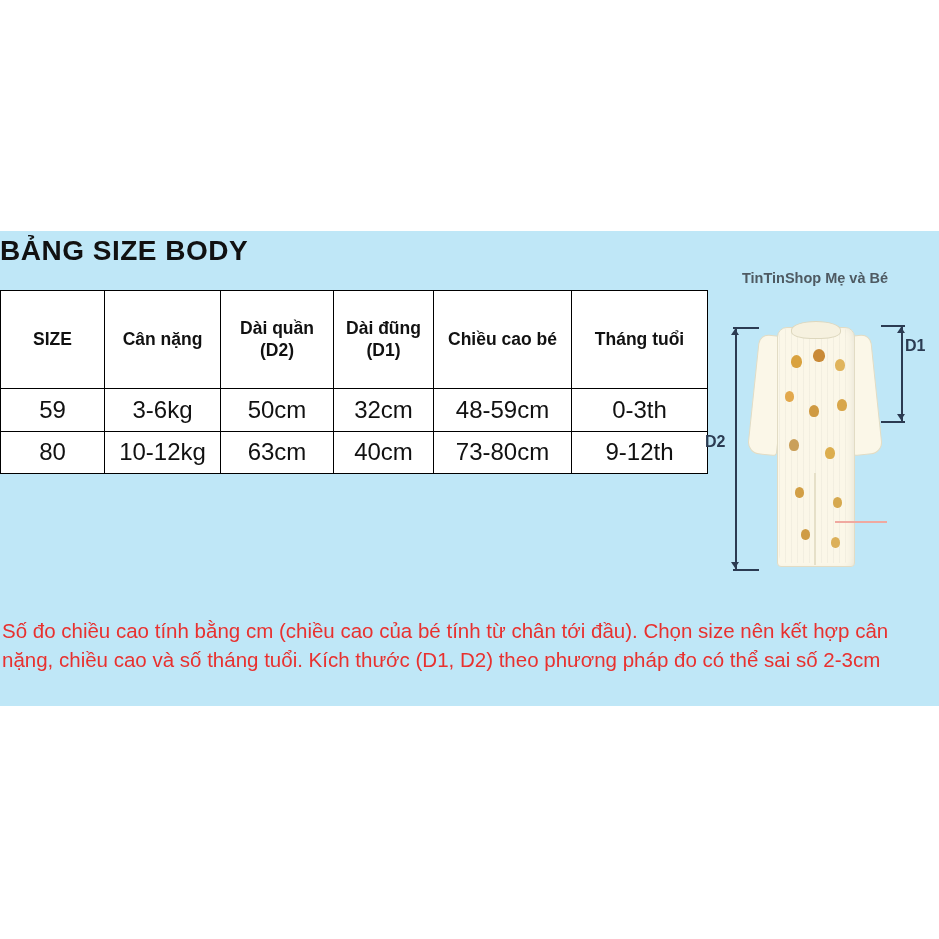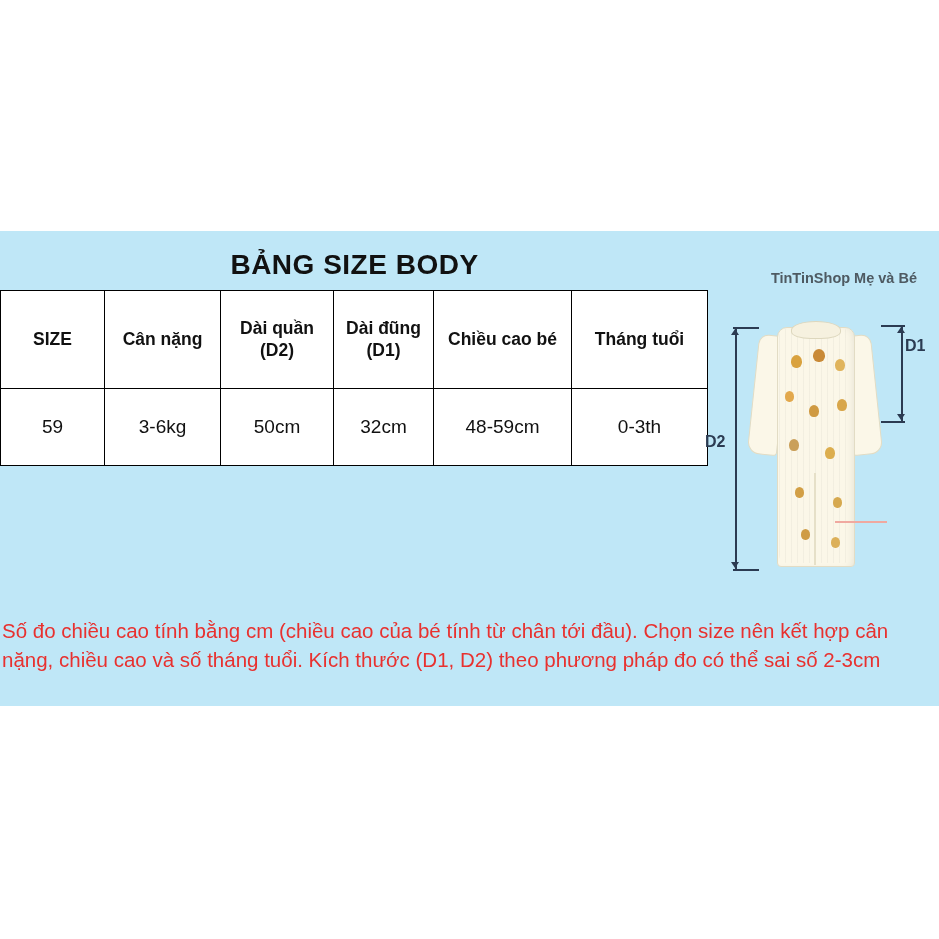--- a/index.html
+++ b/index.html
@@ -17,54 +17,54 @@
   #page {
     position: absolute;
     left: 0;
     top: 231px;
     width: 939px;
     height: 475px;
     background: #bfe7f7;
     box-sizing: border-box;
   }
   .title {
-    text-align: center;
+    text-align: left;
     font-size: 28px;
     font-weight: bold;
     color: #111111;
     letter-spacing: 0.5px;
-    padding-top: 18px;
+    padding-top: 4px;
     padding-right: 230px;
   }
   .brand {
     position: absolute;
-    right: 22px;
+    right: 14px;
     top: 39px;
     font-size: 14.5px;
     font-weight: bold;
     color: #4e5a62;
-    text-align: right;
+    text-align: center;
     width: 220px;
   }
   table.size-table {
     position: absolute;
     left: 0px;
     top: 59px;
     border-collapse: collapse;
     width: 707px;
     background: #ffffff;
     table-layout: fixed;
   }
   table.size-table th,
   table.size-table td {
     border: 1px solid #000000;
     text-align: center;
     color: #111111;
-    font-size: 19px;
-    padding: 17px;
+    font-size: 24px;
+    padding: 0;
     background: #ffffff;
   }
   table.size-table th {
     font-weight: bold;
     font-size: 17.5px;
     height: 93px;
     line-height: 1.22;
     padding: 2px 4px;
   }
   table.size-table td {
@@ -224,20 +224,28 @@
     </thead>
     <tbody>
       <tr>
         <td>59</td>
         <td>3-6kg</td>
         <td>50cm</td>
         <td>32cm</td>
         <td>48-59cm</td>
         <td>0-3th</td>
       </tr>
+      <tr>
+        <td>80</td>
+        <td>10-12kg</td>
+        <td>63cm</td>
+        <td>40cm</td>
+        <td>73-80cm</td>
+        <td>9-12th</td>
+      </tr>
     </tbody>
   </table>
 
   <div class="note">Số đo chiều cao tính bằng cm (chiều cao của bé tính từ chân tới đầu). Chọn size nên kết hợp cân nặng, chiều cao và số tháng tuổi. Kích thước (D1, D2) theo phương pháp đo có thể sai số 2-3cm</div>
 
   <div class="product">
 
     <div class="romper">
       <div class="sleeve left"></div>
       <div class="sleeve right"></div>

